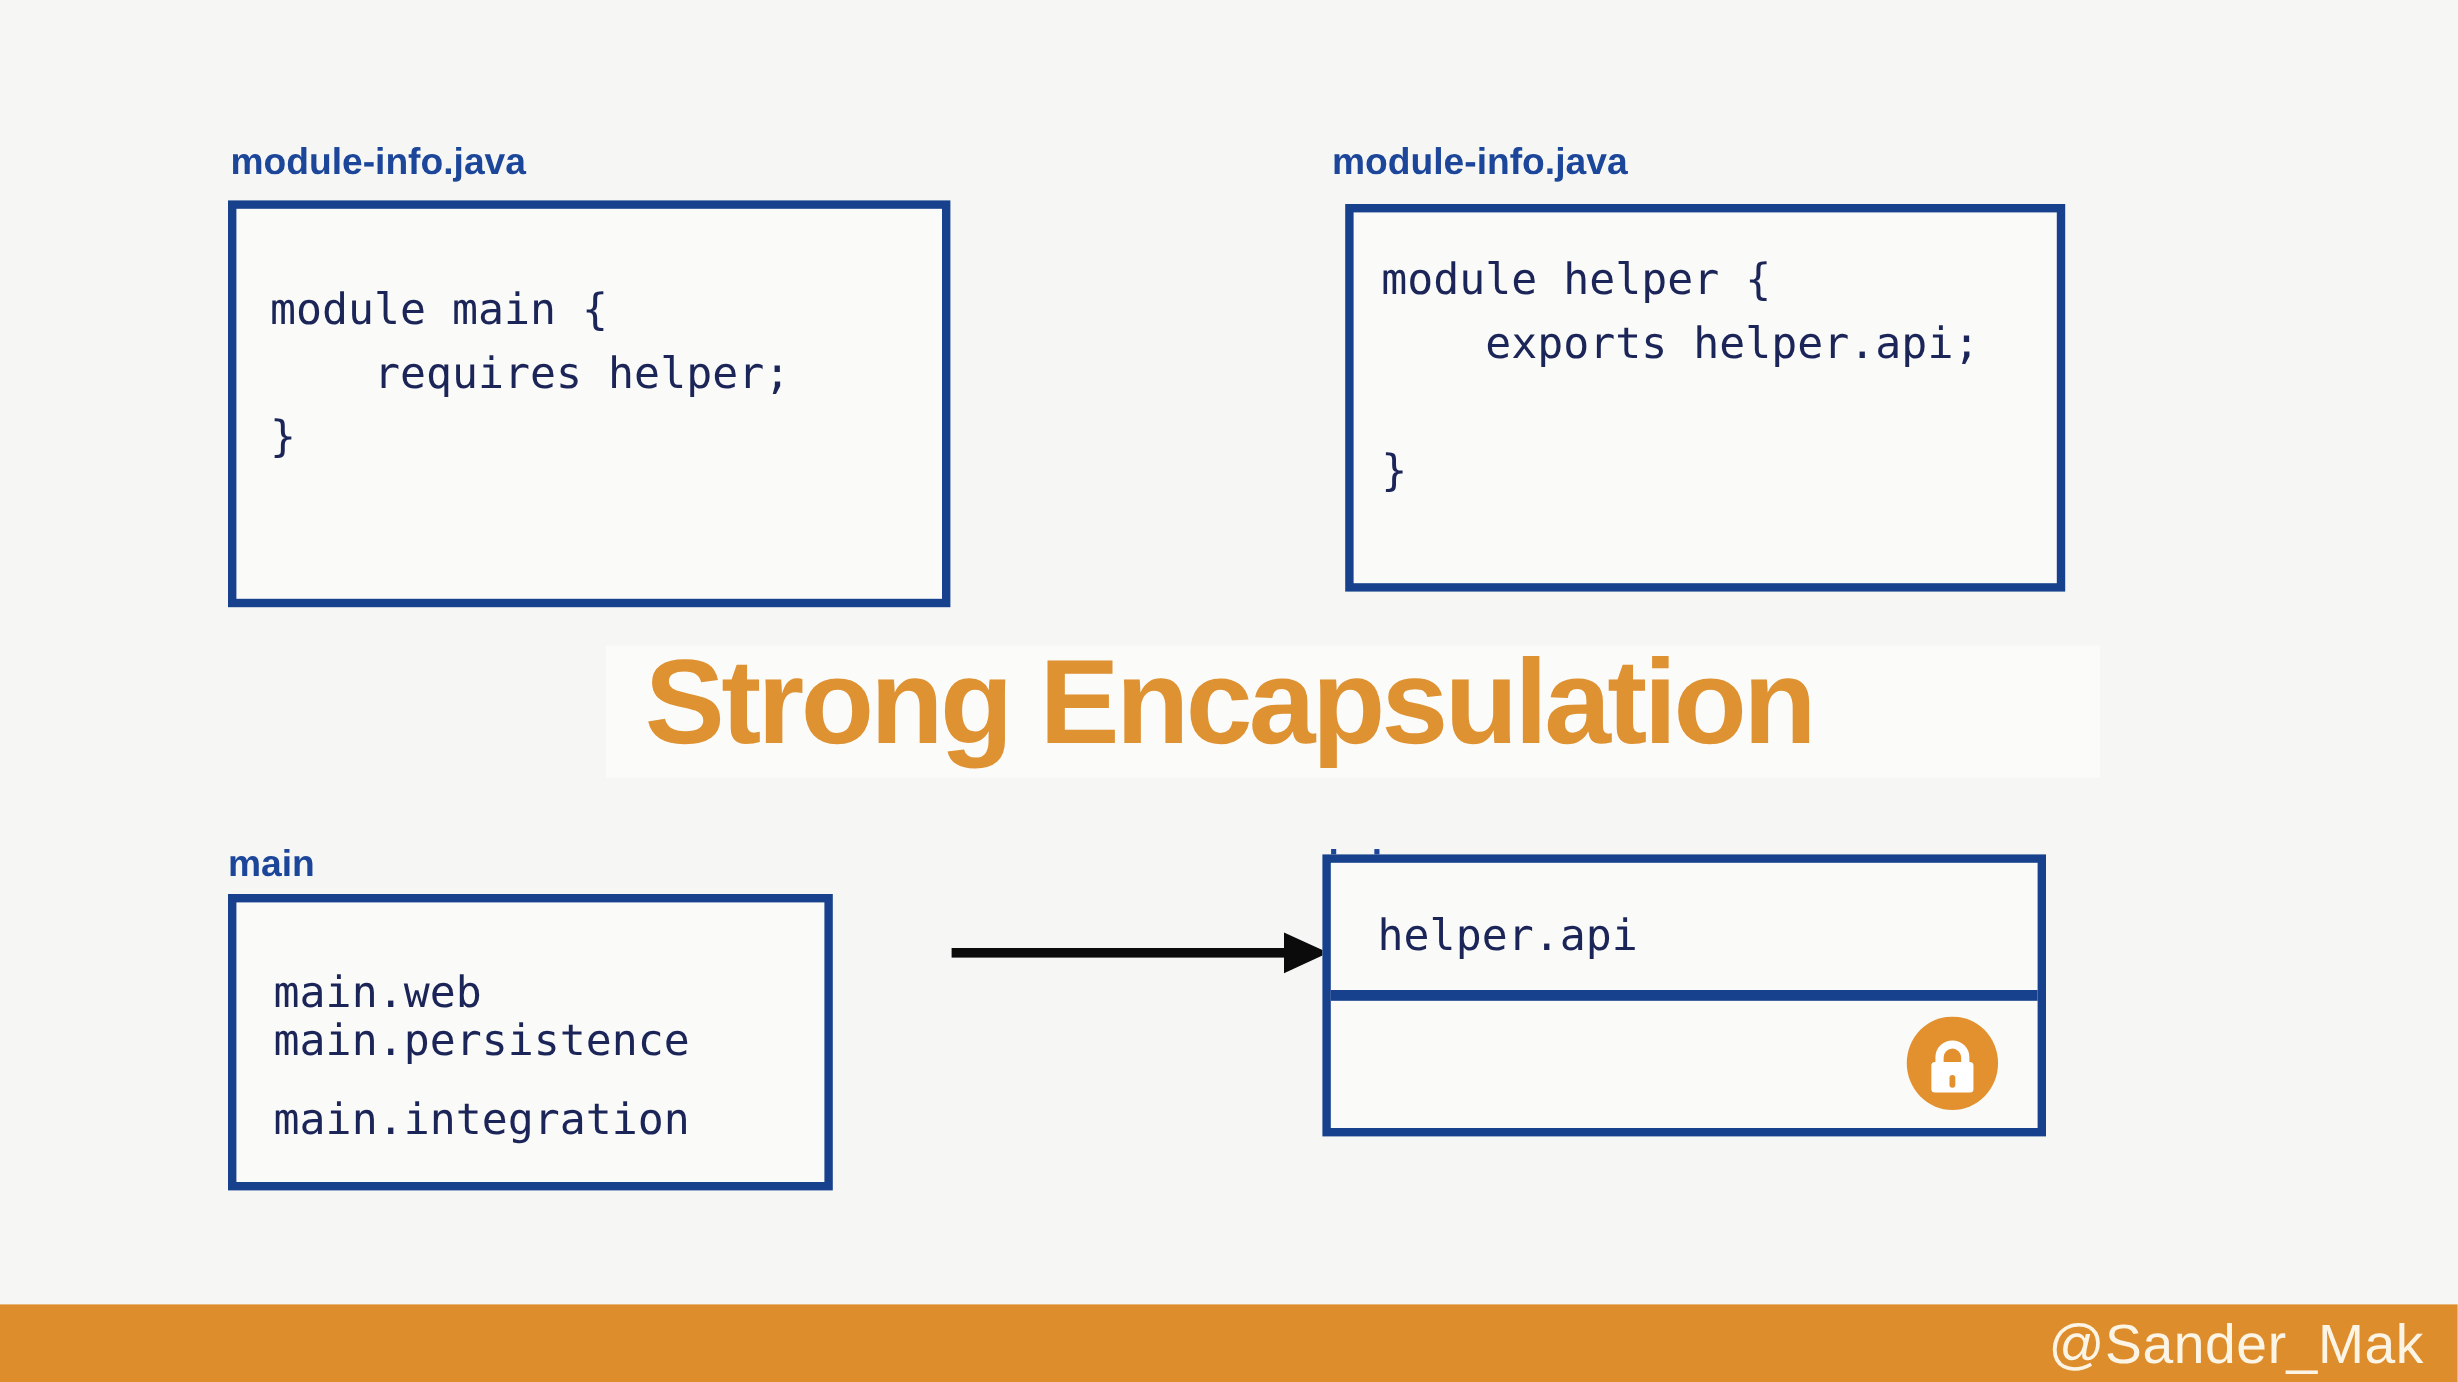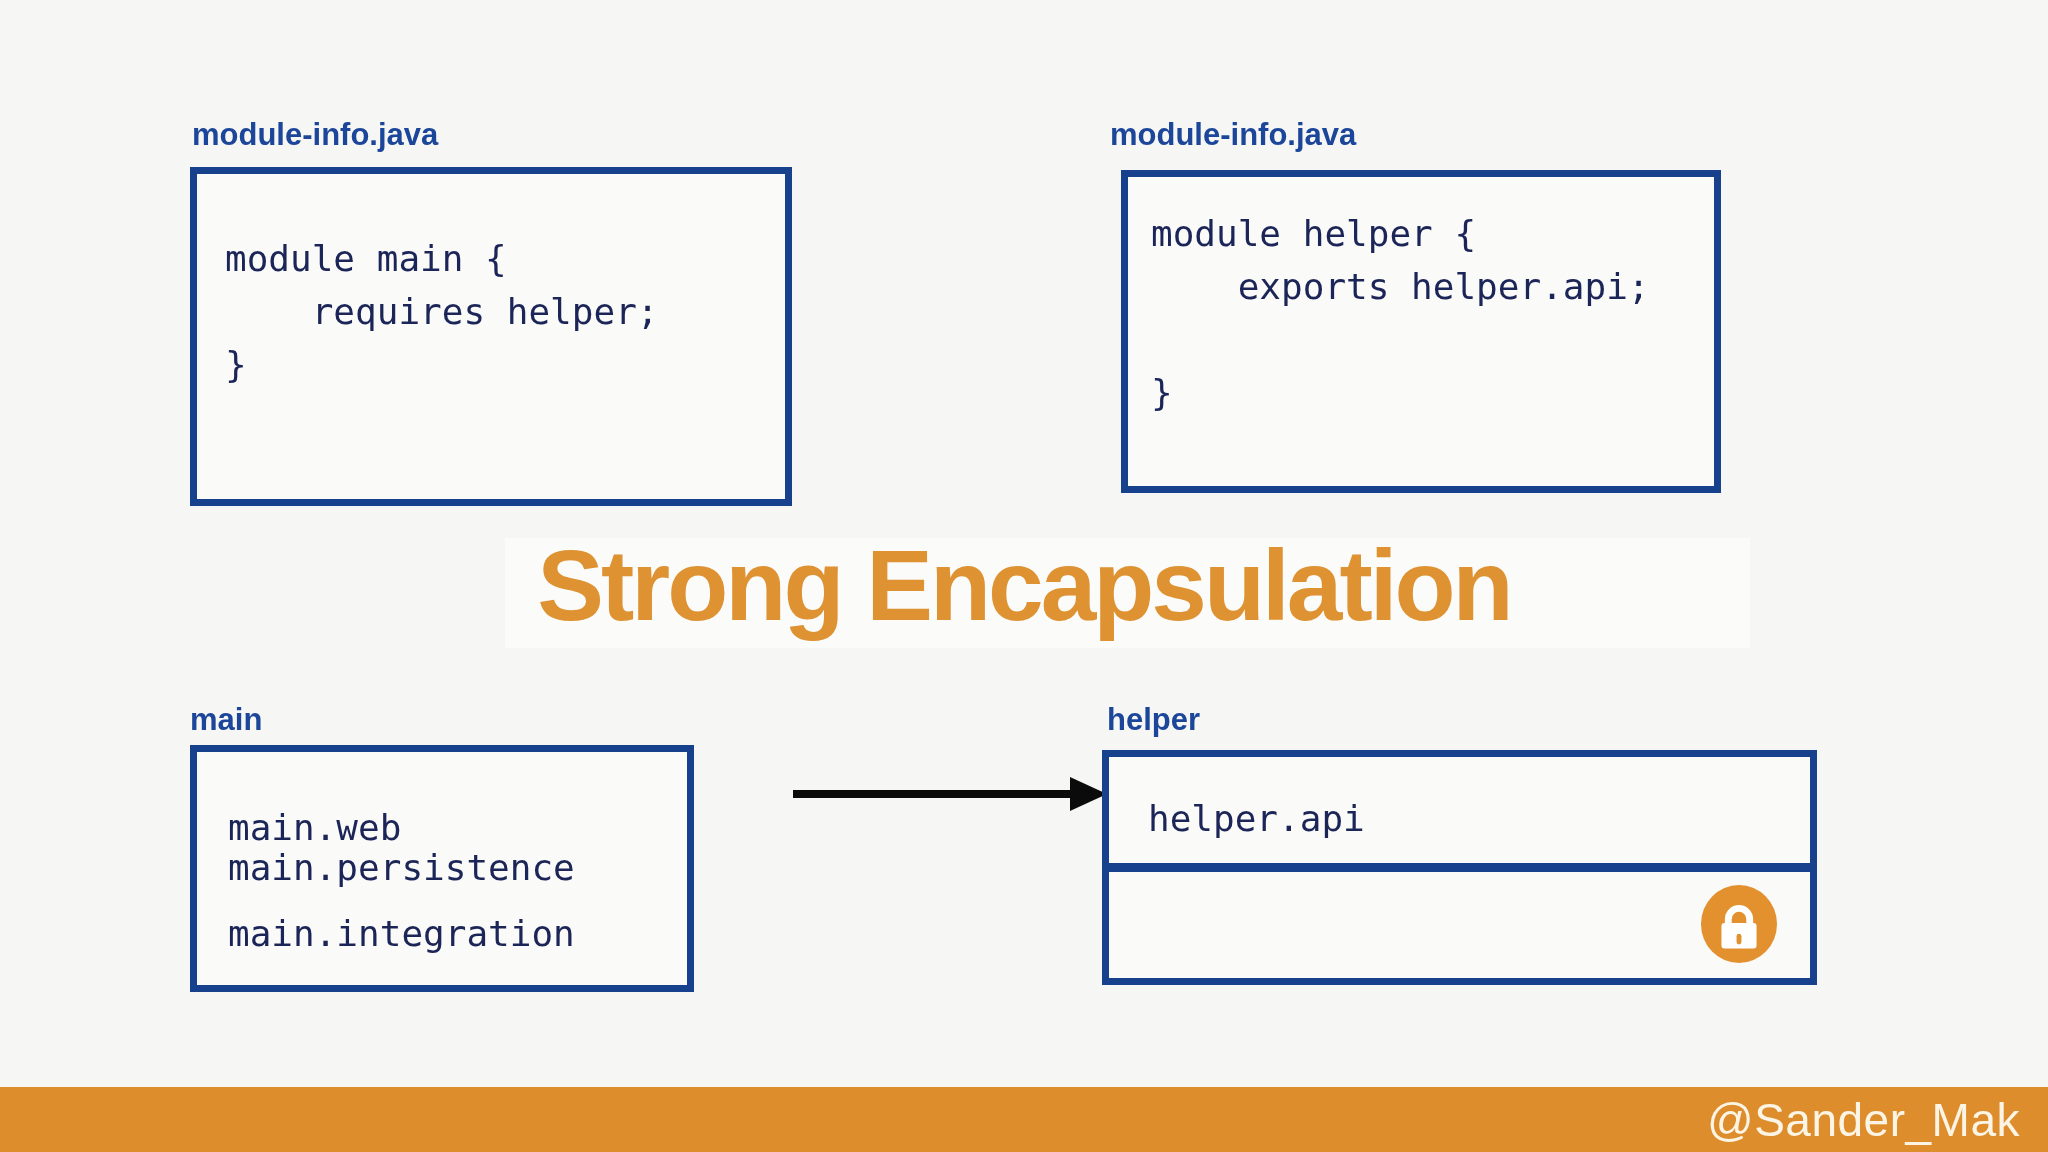--- a/index.html
+++ b/index.html
@@ -127,21 +127,21 @@
   <div class="module-box" style="left:190px; top:745px; width:504px; height:247px;">
     <div class="pkg-line" style="left:31px; top:49px;">main.web</div>
     <div class="pkg-line" style="left:31px; top:89px;text-align:center;">main.persistence</div>
     <div class="pkg-line" style="left:31px; top:155px;">main.integration</div>
   </div>
 
   <div class="arrow-line"></div>
   <div class="arrow-head"></div>
 
   <div class="blue-label" style="left:1107px; top:704px;">helper</div>
-  <div class="module-box" style="left:1102px; top:750px; width:715px; height:235px;">
+  <div class="module-box" style="left:1102px; top:712px; width:603px; height:235px;">
     <div class="hdivider"></div>
     <div class="pkg-line" style="left:39px; top:35px;">helper.api</div>
     <div class="lock-badge">
       <svg width="78" height="78" viewBox="0 0 80 80">
         <ellipse cx="40" cy="40" rx="39" ry="40" fill="#E2912E"></ellipse>
         <path d="M29 42 v-7 a11 11 0 0 1 22 0 v7" stroke="#FFFFFF" stroke-width="7" fill="none"></path>
         <rect x="22" y="39" width="36" height="26" rx="3" fill="#FFFFFF"></rect>
         <rect x="37.5" y="50" width="5" height="11" rx="2.5" fill="#E2912E"></rect>
       </svg>
     </div>

